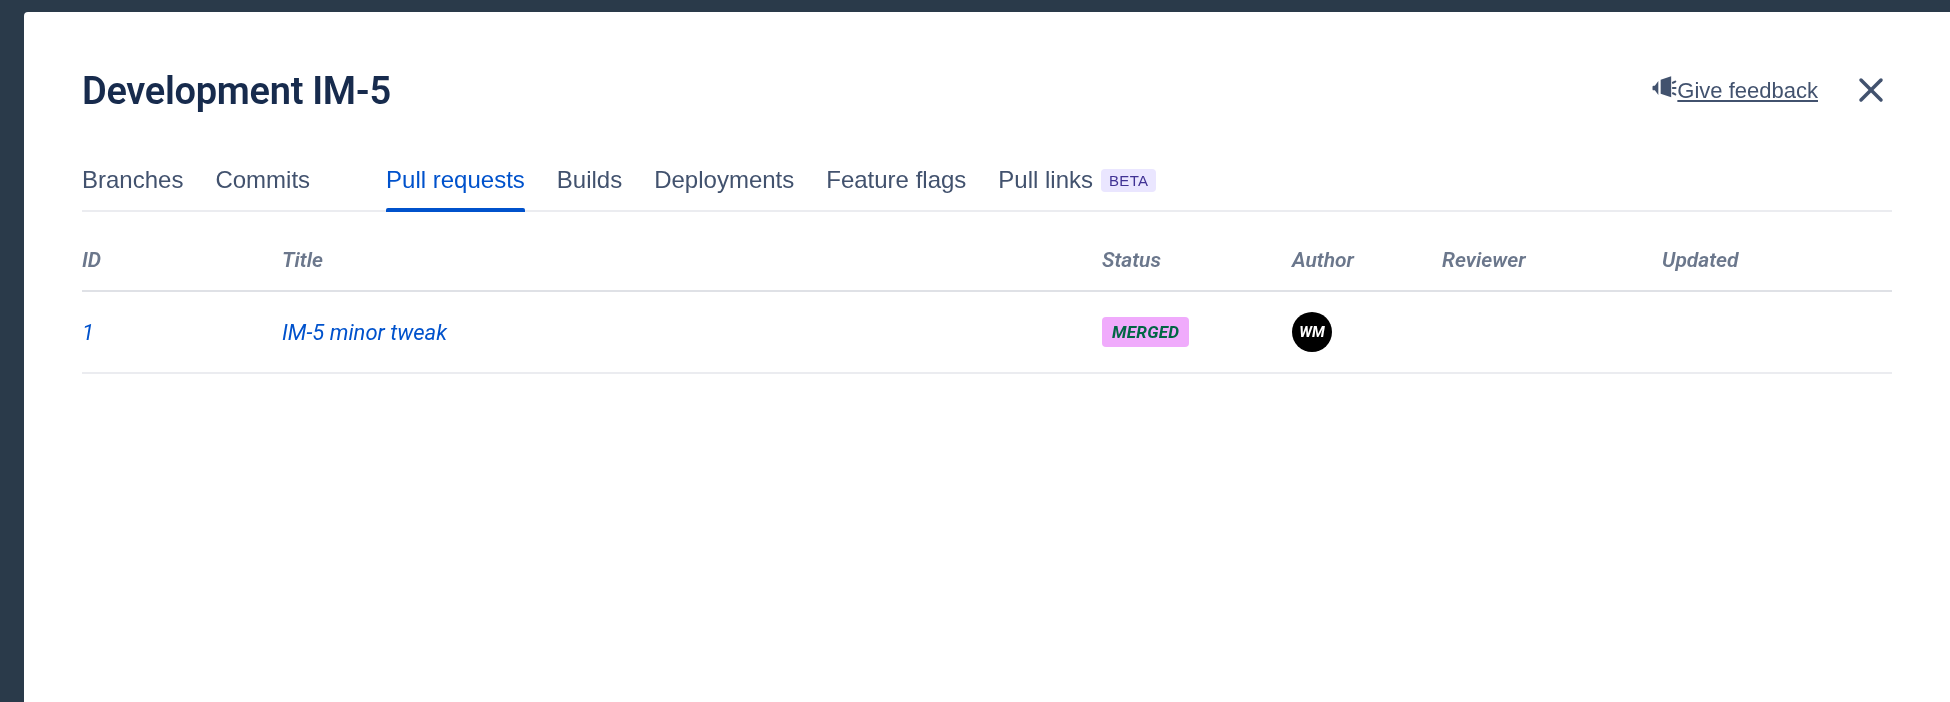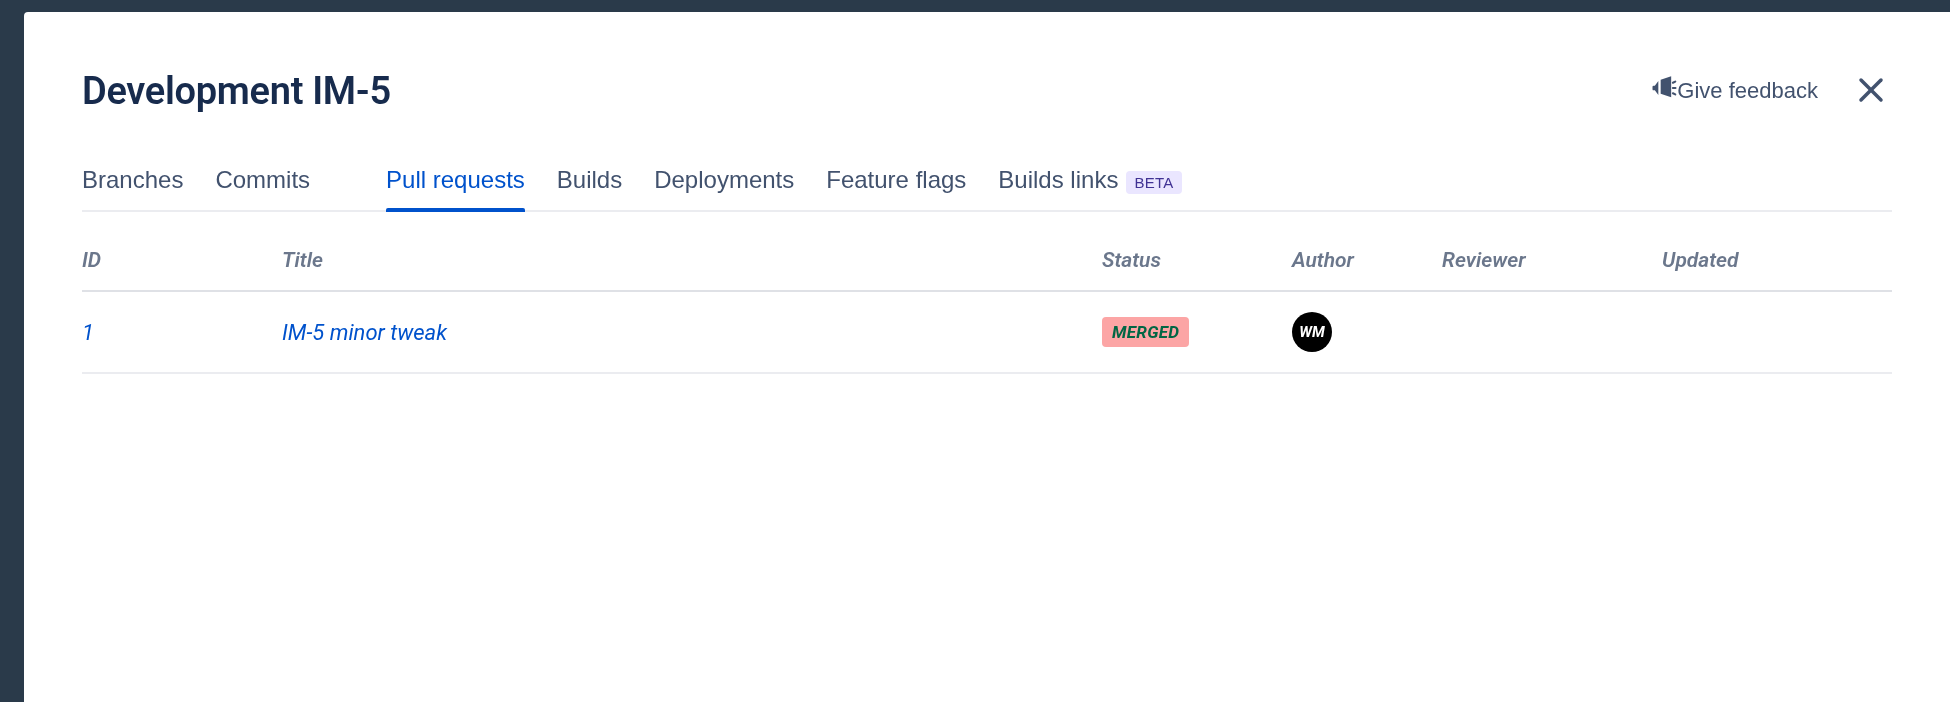--- a/index.html
+++ b/index.html
@@ -52,20 +52,21 @@
   .feedback-btn {
     display: flex;
     align-items: center;
     cursor: pointer;
     color: #42526E;
     font-size: 22px;
     font-weight: 500;
     background: none;
     border: none;
     padding: 6px 4px;
+    text-decoration: underline;
   }
   .feedback-btn svg { width: 28px; height: 28px; fill: #42526E; }
 
   .close-btn {
     cursor: pointer;
     background: none;
     border: none;
     padding: 6px;
     display: flex;
     align-items: center;
@@ -81,21 +82,21 @@
     margin-bottom: 36px;
   }
   .tab {
     padding: 0 0 16px 0;
     font-size: 24px;
     font-weight: 500;
     color: #42526E;
     cursor: pointer;
     position: relative;
     display: flex;
-    align-items: flex-end;
+    align-items: center;
     gap: 8px;
     background: none;
     border: none;
   }
   .tab.active {
     color: #0052CC;
     margin-left: 44px;
   }
   .tab.active::after {
     content: "";
@@ -137,21 +138,21 @@
     padding: 20px 0;
     border-bottom: 2px solid #EBECF0;
   }
   .td {
     font-size: 22px;
     color: #172B4D;
   }
   .td.link { color: #0052CC; cursor: pointer; }
   .status-badge {
     display: inline-block;
-    background: #fca5a5;
+    background: #f0abfc;
     color: #006644;
     font-size: 17px;
     font-weight: 700;
     padding: 5px 10px;
     border-radius: 4px;
     letter-spacing: 0.3px;
   }
   .avatar {
     width: 40px; height: 40px;
     border-radius: 50%;
@@ -206,21 +207,21 @@
       <button class="tab">
         <span>Builds</span>
       </button>
       <button class="tab">
         <span>Deployments</span>
       </button>
       <button class="tab">
         <span>Feature flags</span>
       </button>
       <button class="tab">
-        <span>Builds links</span>
+        <span>Pull links</span>
         <span class="badge-beta">BETA</span>
       </button>
     </div>
 
     <div class="table">
       <div class="thead">
         <div class="th">ID</div>
         <div class="th">Title</div>
         <div class="th">Status</div>
         <div class="th">Author</div>

